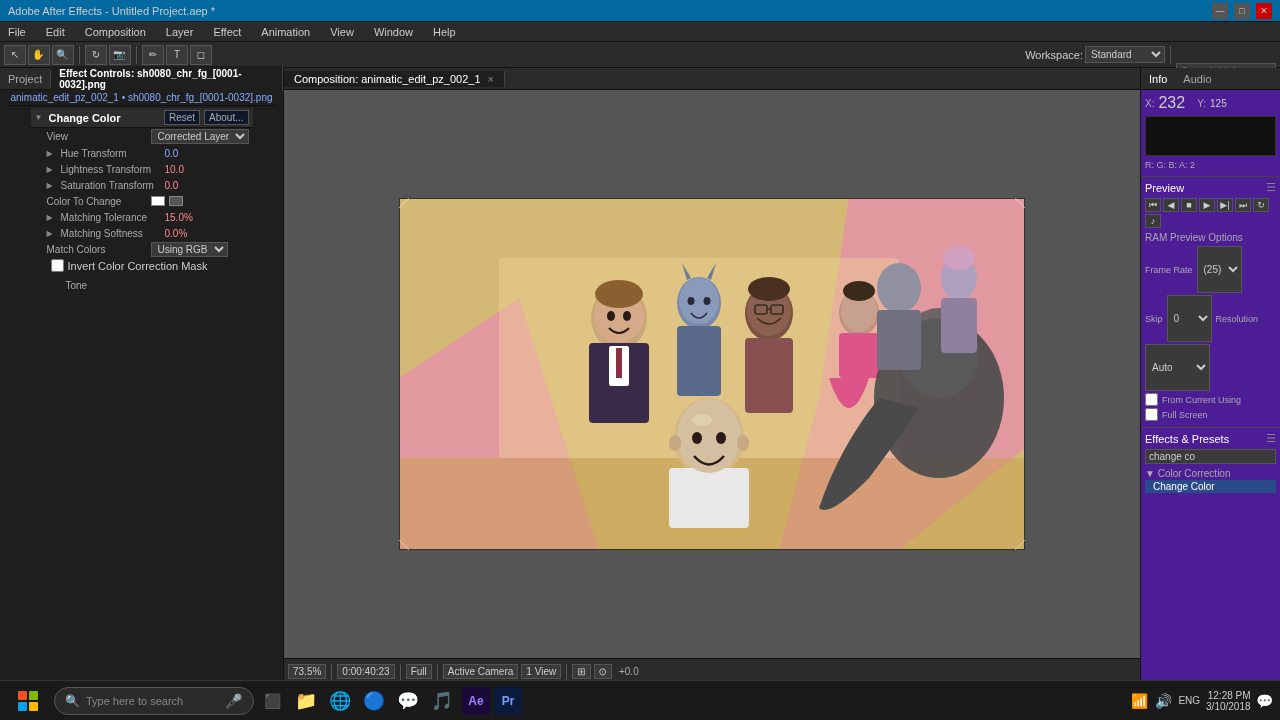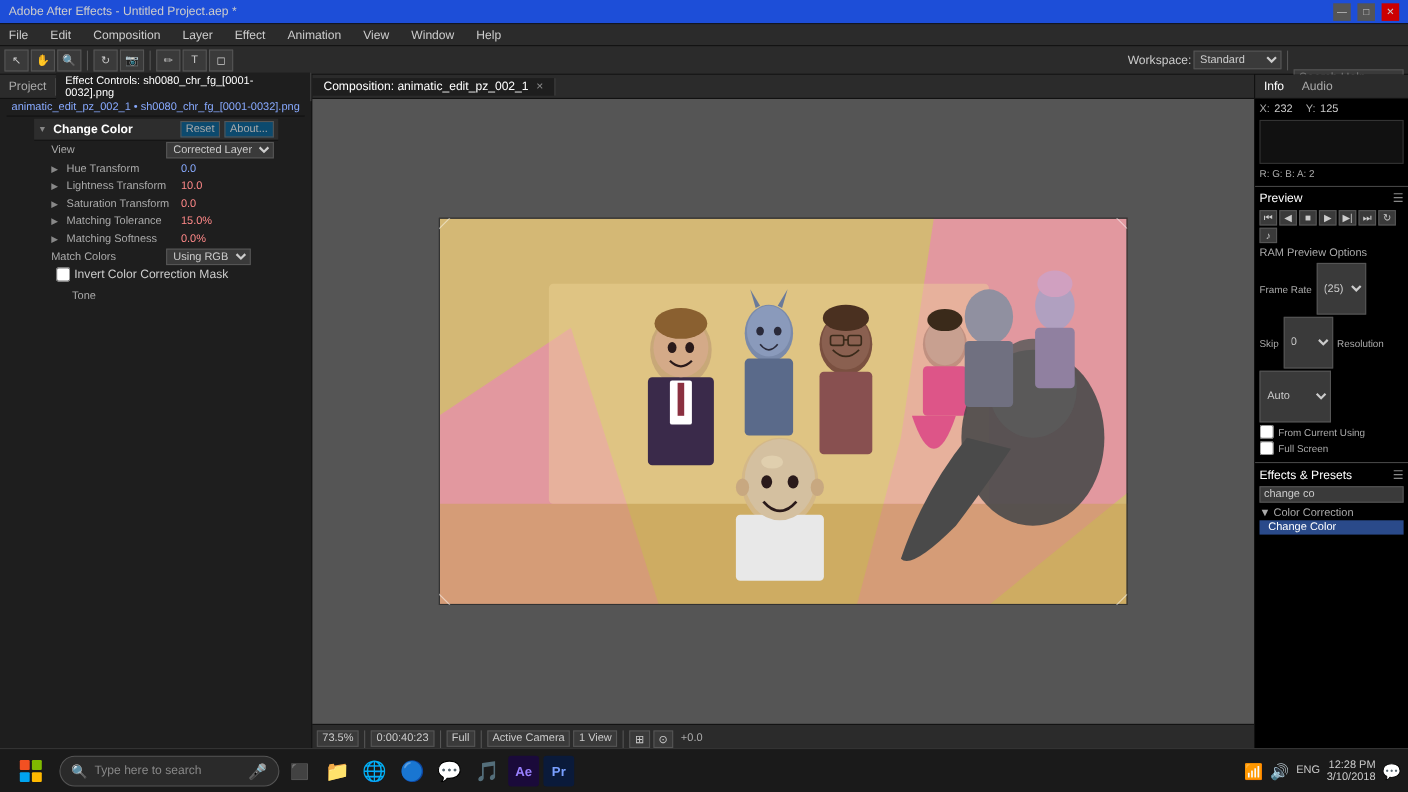--- a/index.html
+++ b/index.html
@@ -9,21 +9,21 @@
       background: #1a1a1a;
       font-family: 'Arial', sans-serif;
       font-size: 11px;
       color: #cccccc;
       overflow: hidden;
     }
 
     
     #title-bar {
       height: 22px;
-      background: #1d4ed8;
+      background: #0369a1;
       display: flex;
       align-items: center;
       padding: 0 8px;
       font-size: 11px;
       color: #cccccc;
       border-bottom: 1px solid #111;
     }
     #title-bar-icons {
       display: flex;
       gap: 6px;
@@ -105,21 +105,21 @@
       align-items: center;
       border-bottom: 1px solid #111;
     }
     .panel-tab {
       padding: 2px 8px;
       font-size: 11px;
       color: #aaa;
       cursor: pointer;
       border-right: 1px solid #444;
     }
-    .panel-tab.active { color: #fff; background: #1e1e1e; }
+    .panel-tab.active { color: #fff; background: #1e1e1e; font-weight: bold; }
 
     
     #effect-controls {
       flex: 1;
       overflow-y: auto;
       padding: 2px;
     }
 
     .effect-header {
       display: flex;
@@ -133,21 +133,21 @@
       font-size: 11px;
       color: #fff;
       font-weight: bold;
       flex: 1;
     }
     .effect-btn {
       font-size: 10px;
       color: #aaa;
       cursor: pointer;
       padding: 1px 4px;
-      background: #0c4a6e;
+      background: #0f172a;
       border: 1px solid #555;
     }
 
     .layer-source {
       font-size: 10px;
       color: #8af;
       padding: 2px 4px;
       border-bottom: 1px solid #111;
     }
     .effect-row {
@@ -263,21 +263,21 @@
       border: 1px solid #555;
       color: #ccc;
       font-size: 10px;
       padding: 1px;
     }
     .ctrl-separator { width: 1px; height: 16px; background: #555; margin: 0 2px; }
 
     
     #right-panel {
       width: 140px;
-      background: #000000;
+      background: #4c1d95;
       border-left: 1px solid #111;
       display: flex;
       flex-direction: column;
     }
     .right-panel-tabs {
       height: 22px;
       background: #2b2b2b;
       display: flex;
       align-items: center;
       border-bottom: 1px solid #111;
@@ -584,20 +584,25 @@
         <span class="effect-row-label">Lightness Transform</span>
         <span class="effect-row-value" style="color:#f88;">10.0</span>
       </div>
 
       <div class="effect-row effect-indent">
         <span class="effect-chevron">▶</span>
         <span class="effect-row-label">Saturation Transform</span>
         <span class="effect-row-value" style="color:#f88;">0.0</span>
       </div>
 
+      <div class="effect-row effect-indent">
+        <span class="effect-row-label">Color To Change</span>
+        <span class="color-swatch"></span>
+        <span class="color-swatch color-swatch-dark"></span>
+      </div>
 
       <div class="effect-row effect-indent">
         <span class="effect-chevron">▶</span>
         <span class="effect-row-label">Matching Tolerance</span>
         <span class="effect-row-value" style="color:#f88;">15.0%</span>
       </div>
 
       <div class="effect-row effect-indent">
         <span class="effect-chevron">▶</span>
         <span class="effect-row-label">Matching Softness</span>
@@ -740,21 +745,21 @@
 
   <div id="right-panel">
     <div class="right-panel-tabs">
       <div class="right-tab active">Info</div>
       <div class="right-tab">Audio</div>
     </div>
 
     <div id="info-panel">
       <div class="info-row">
         <span style="color:#aaa;font-size:10px;">X:</span>
-        <span style="color:#ccc;font-size:10px;">232</span>
+        <span style="color:#ccc;font-size:16px;">232</span>
         <span style="color:#aaa;font-size:10px;margin-left:8px;">Y:</span>
         <span style="color:#ccc;font-size:10px;">125</span>
       </div>
       <div style="height:40px;background:#111;margin:4px 0;border:1px solid #333;"></div>
       <div class="info-row">
         <span style="font-size:9px;color:#aaa;">R: G: B: A: 2</span>
       </div>
     </div>
 
     <div id="preview-panel">

